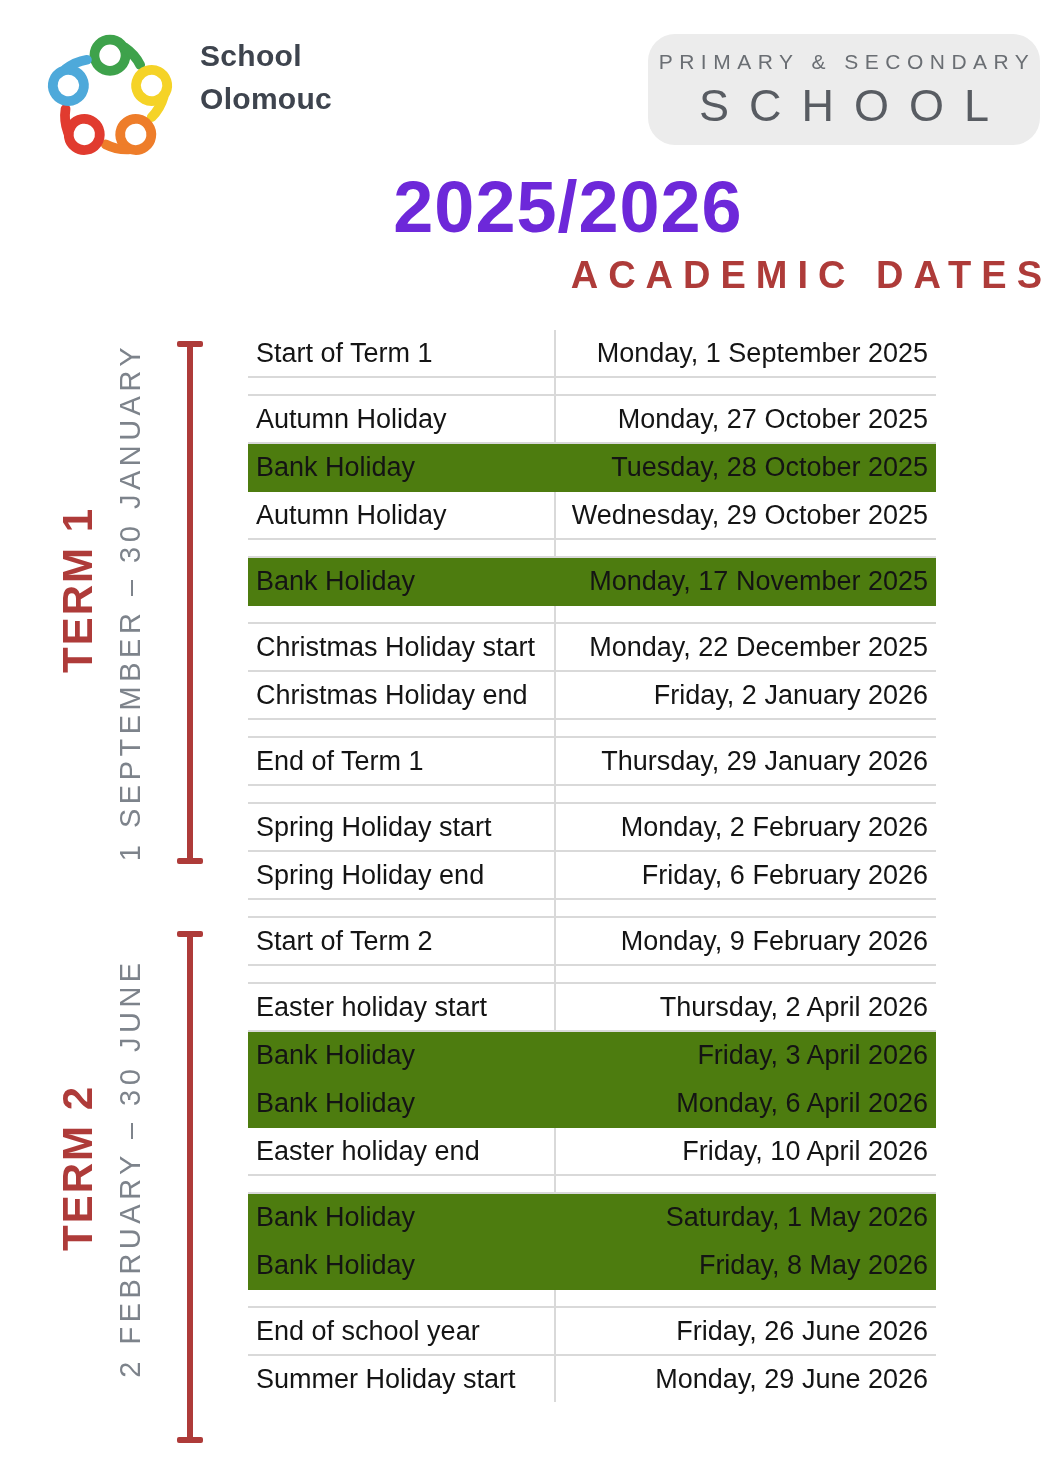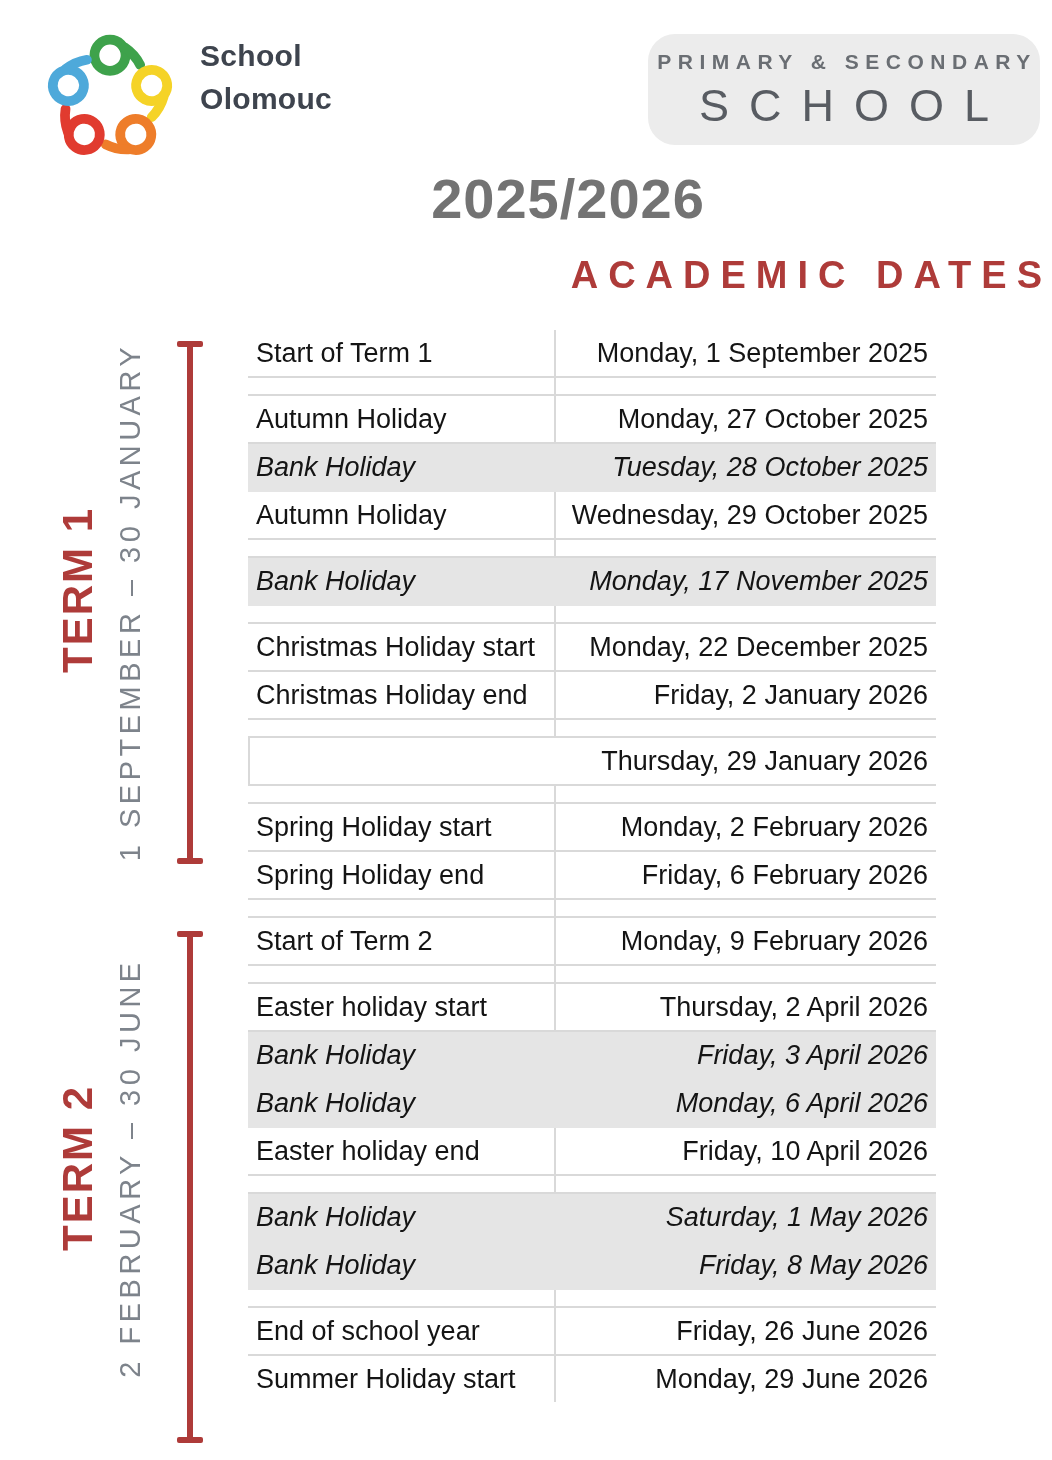--- a/index.html
+++ b/index.html
@@ -20,30 +20,30 @@
     color:#3e444e; letter-spacing:0.3px;
   }
 
   .badge {
     position:absolute; left:648px; top:34px; width:392px; height:111px;
     background:#ececec; border-radius:27px;
     display:flex; flex-direction:column; align-items:center; justify-content:center;
   }
   .badge-line1 {
     font-size:21px; letter-spacing:6.5px; padding-left:6px;
-    color:#6a6e73; font-weight:700; margin-top:2px;
+    color:#6a6e73; font-weight:400; margin-top:2px;
   }
   .badge-line2 {
     font-size:45px; letter-spacing:20px; padding-left:20px;
     color:#585c62; font-weight:400; margin-top:6px;
   }
 
   .year-title {
     position:absolute; left:84px; right:0; top:166px; text-align:center;
-    font-size:56px; font-weight:bold; letter-spacing:1px; color:#737373;
+    font-size:72px; font-weight:bold; letter-spacing:1px; color:#6d28d9;
   }
   .subtitle {
     position:absolute; left:72px; right:0; top:254px; text-align:right;
     font-size:38px; font-weight:bold; letter-spacing:10px; color:#ae3b39;
   }
 
   
   .bracket { position:absolute; left:187px; width:6px; background:#ae3b39; }
   .bracket::before, .bracket::after {
     content:""; position:absolute; left:-10px; width:26px; height:6px;
@@ -74,21 +74,21 @@
   }
   .c1 {
     width:306px; padding-left:8px;
     display:flex; align-items:center;
   }
   .c2 {
     flex:1; padding-right:8px;
     display:flex; align-items:center; justify-content:flex-end;
     border-left:2px solid #d9d9d9; text-align:center;
   }
-  .row.bank { background:#e5e5e5; font-style:italic; border-bottom-color:transparent; }
+  .row.bank { background:#4d7c0f; border-bottom-color:transparent; }
   .row.bank .c2 { border-left-color:transparent; }
   .row.spacer { height:18px; }
   .row:last-child { border-bottom-color:transparent; }
 </style>
 </head>
 <body>
 
 <div class="page">
 
   <svg class="logo-svg" viewBox="0 0 150 150" aria-hidden="true">
@@ -179,20 +179,21 @@
     <div class="row">
       <div class="c1">Christmas Holiday end</div>
       <div class="c2">Friday, 2 January 2026</div>
     </div>
     <div class="row spacer">
       <div class="c1"></div>
       <div class="c2"></div>
     </div>
 
     <div class="row">
+      <div class="c1">End of Term 1</div>
       <div class="c2">Thursday, 29 January 2026</div>
     </div>
     <div class="row spacer">
       <div class="c1"></div>
       <div class="c2"></div>
     </div>
 
     <div class="row">
       <div class="c1">Spring Holiday start</div>
       <div class="c2">Monday, 2 February 2026</div>

